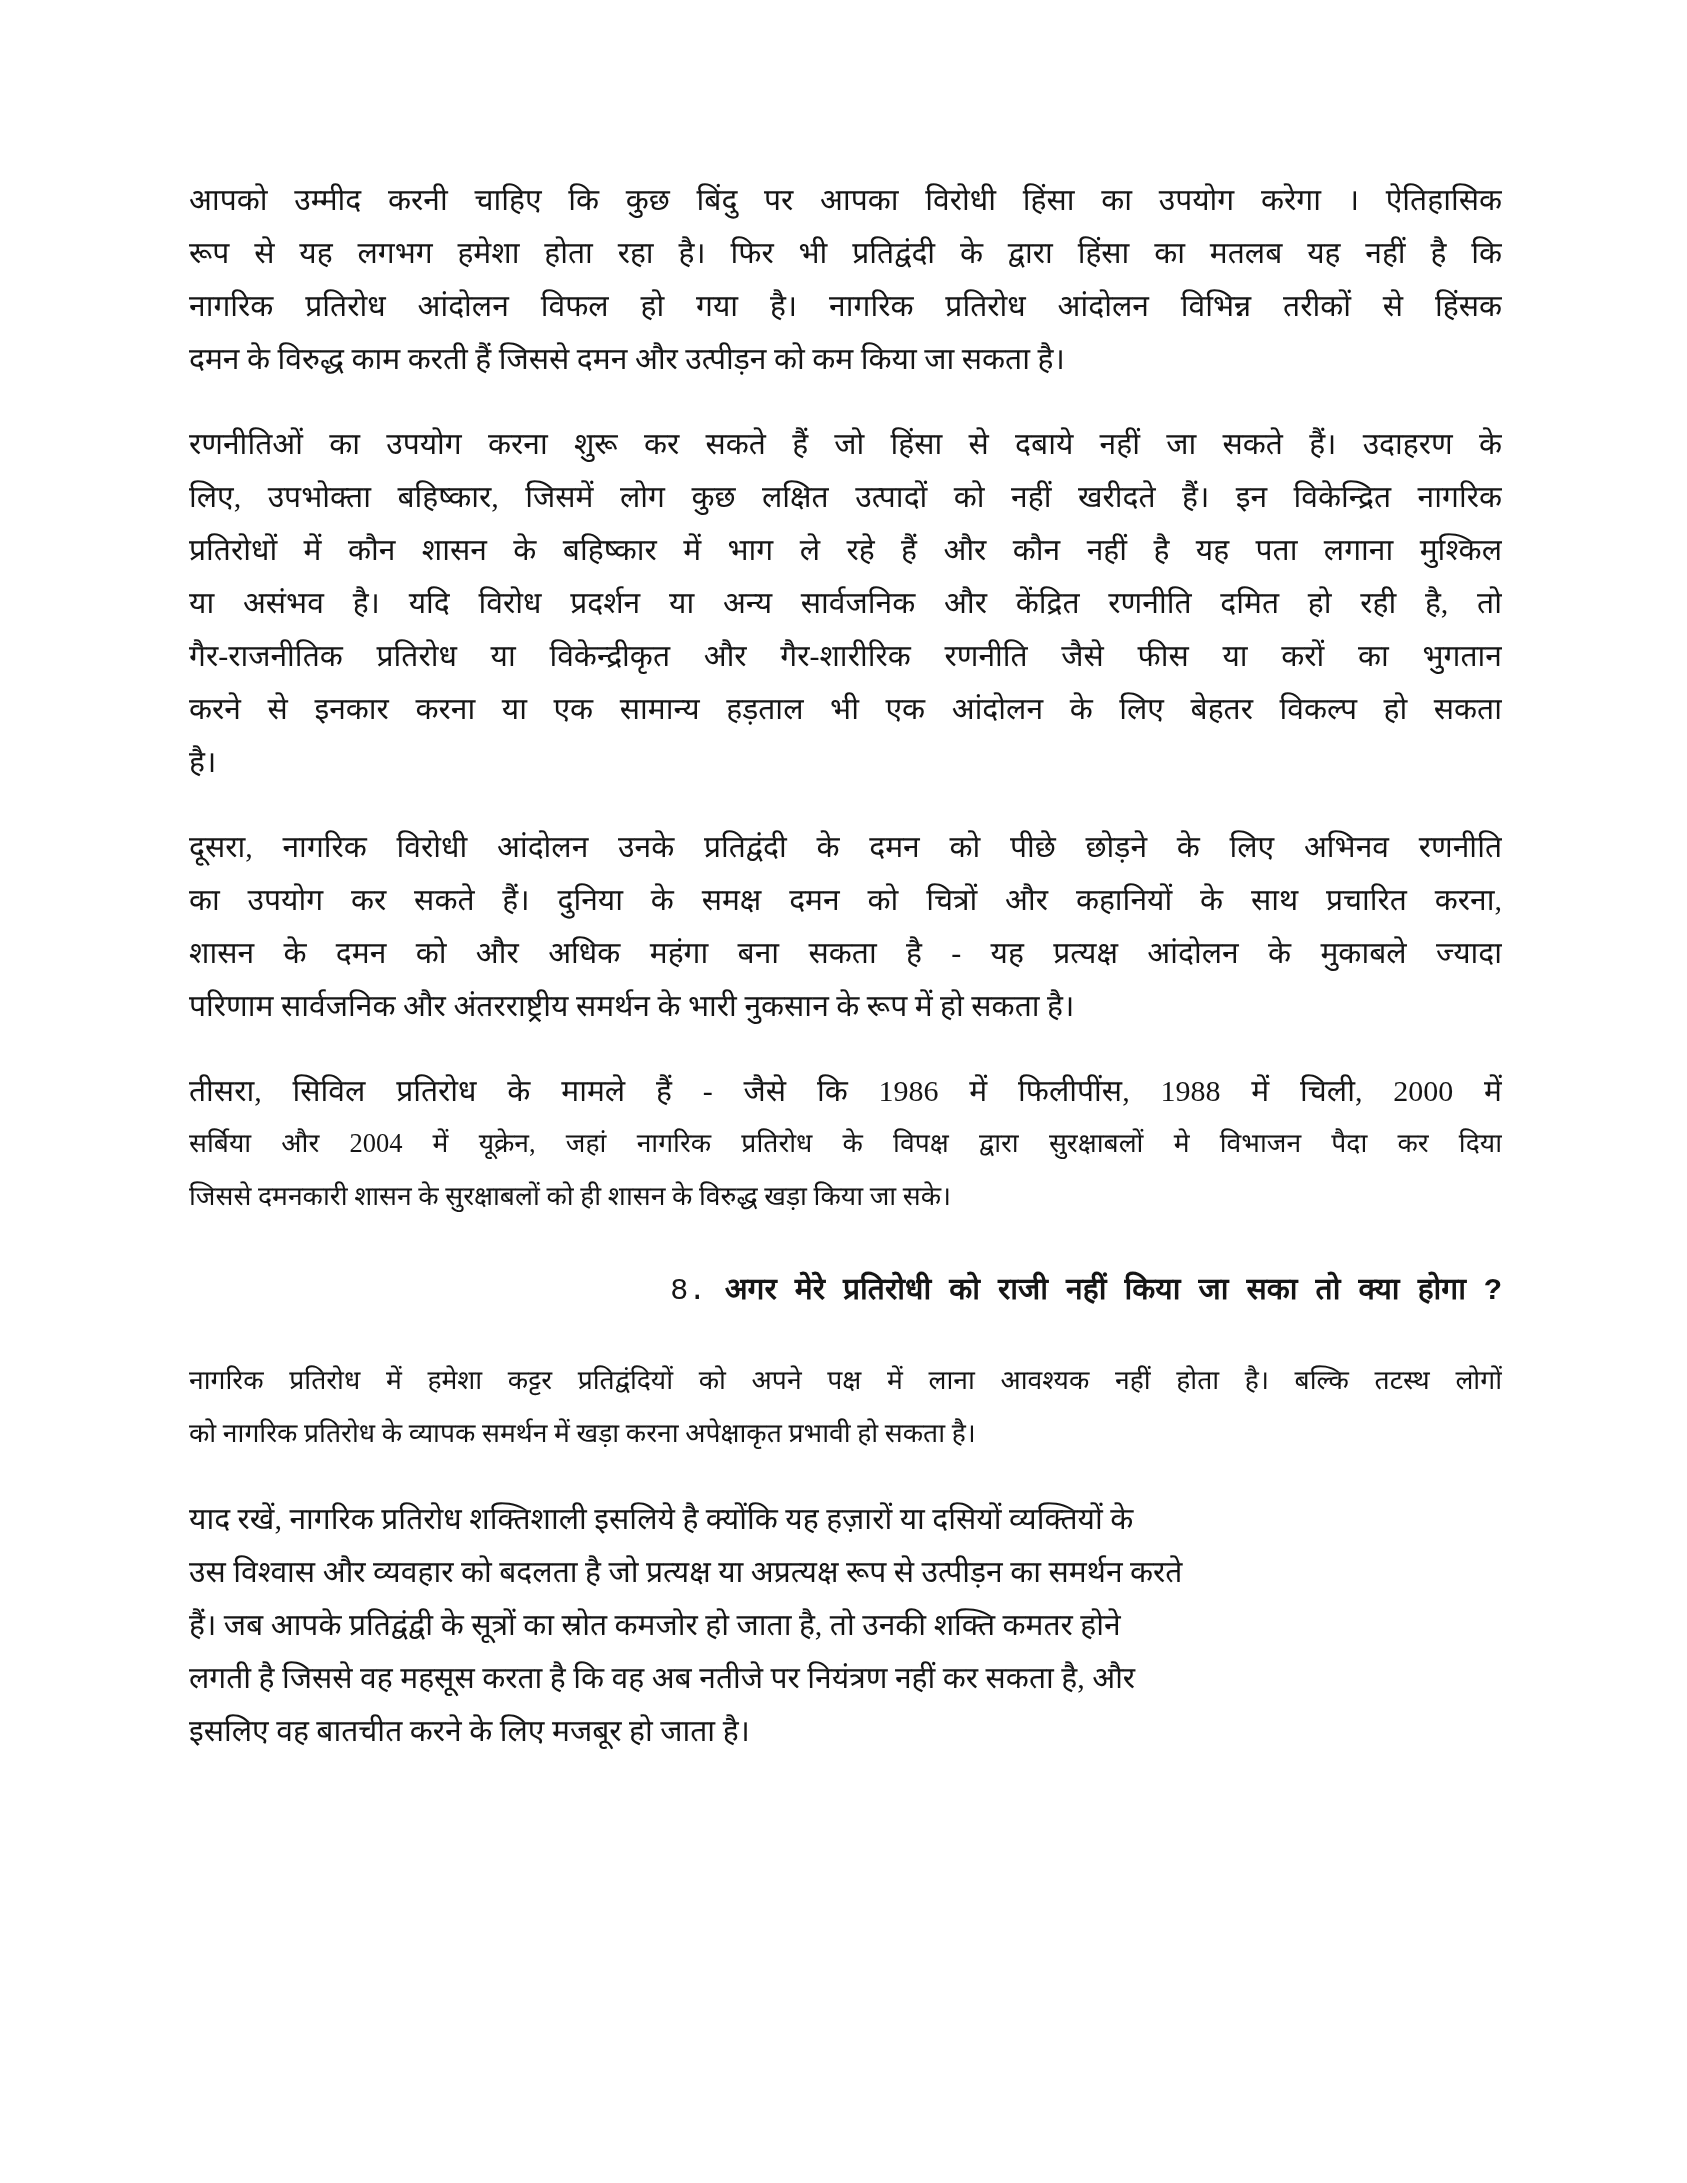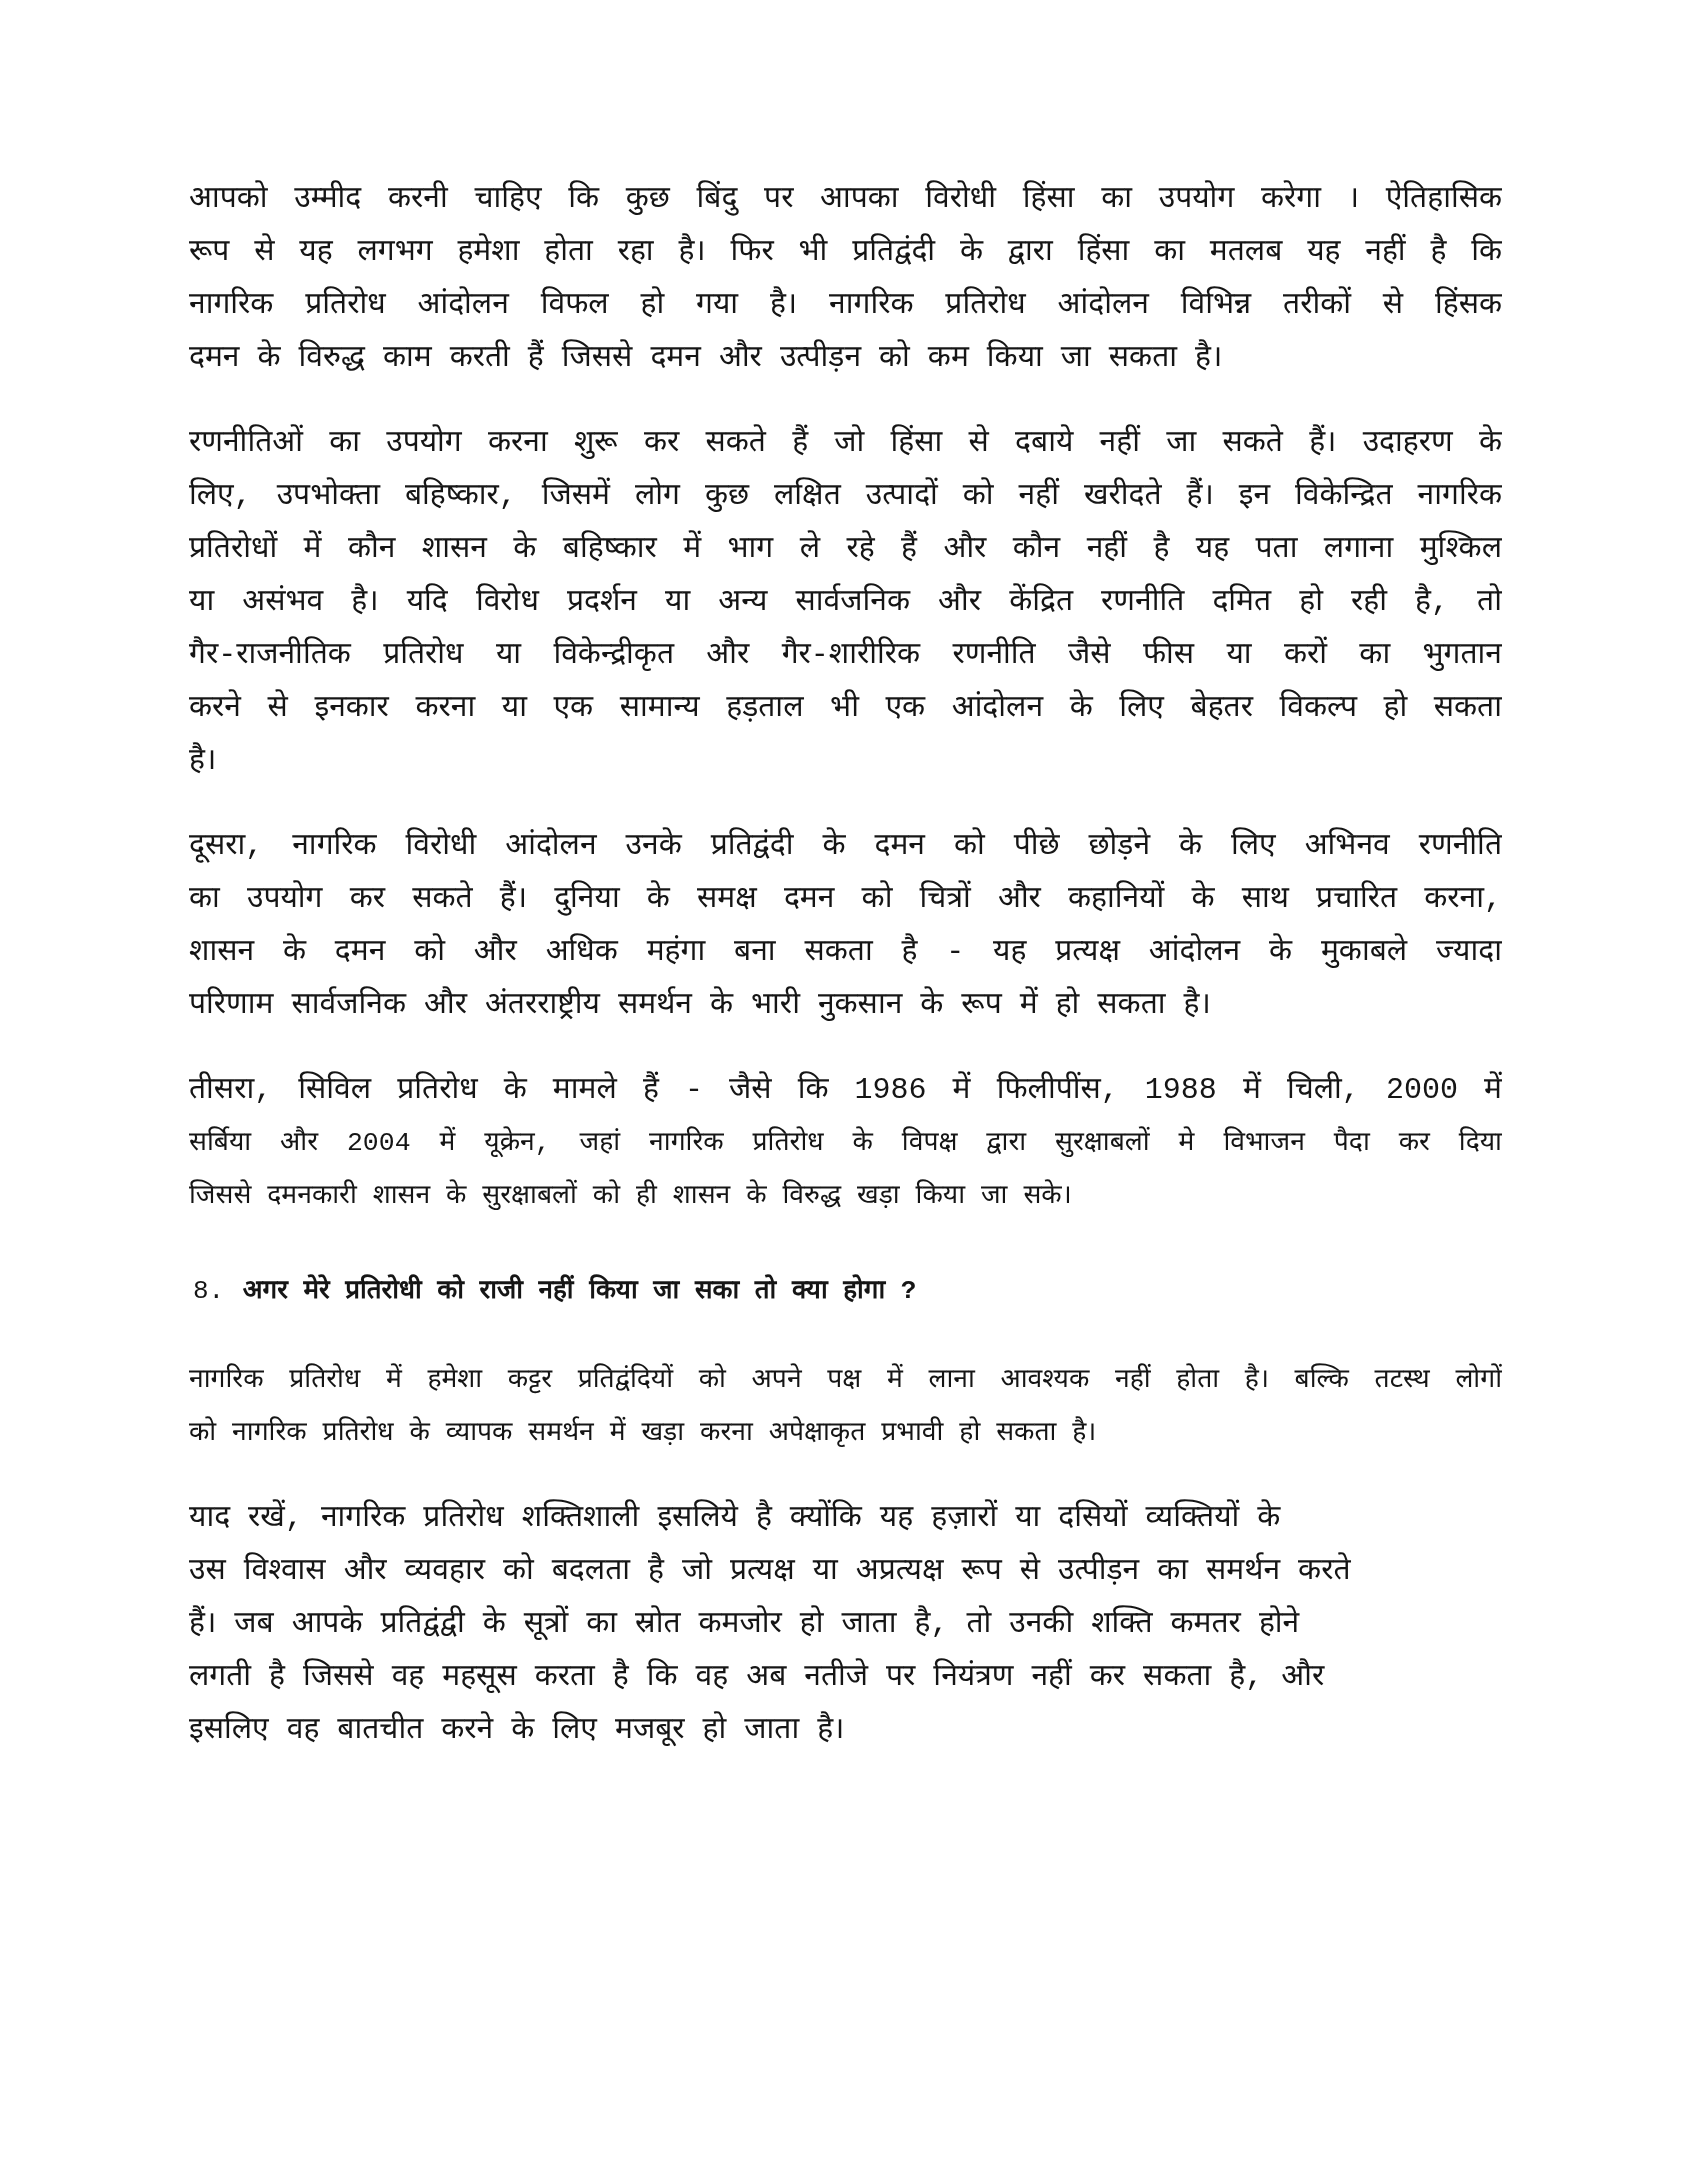--- a/index.html
+++ b/index.html
@@ -25,36 +25,38 @@
   }
   .block {
     margin: 0 0 32px 0;
   }
   .line {
     font-size: 30px;
     line-height: 53px;
     height: 53px;
     white-space: nowrap;
     overflow: hidden;
+    font-family: Liberation Serif, serif;
   }
   .line.j {
     text-align: justify;
     text-align-last: justify;
   }
   .line.small {
     font-size: 26.5px;
   }
   .heading {
-    margin: 42px 0 36px 4px;
-    font-size: 26px;
+    margin: 42px 0 36px 16px;
+    font-size: 30px;
     line-height: 53px;
     height: 53px;
     font-weight: 700;
     white-space: nowrap;
     overflow: hidden;
+    text-align: right;
   }
   .h-num {
     font-weight: 400;
     margin-right: 18.5px;
   }
 </style>
 </head>
 <body>
 
 <div class="page">

